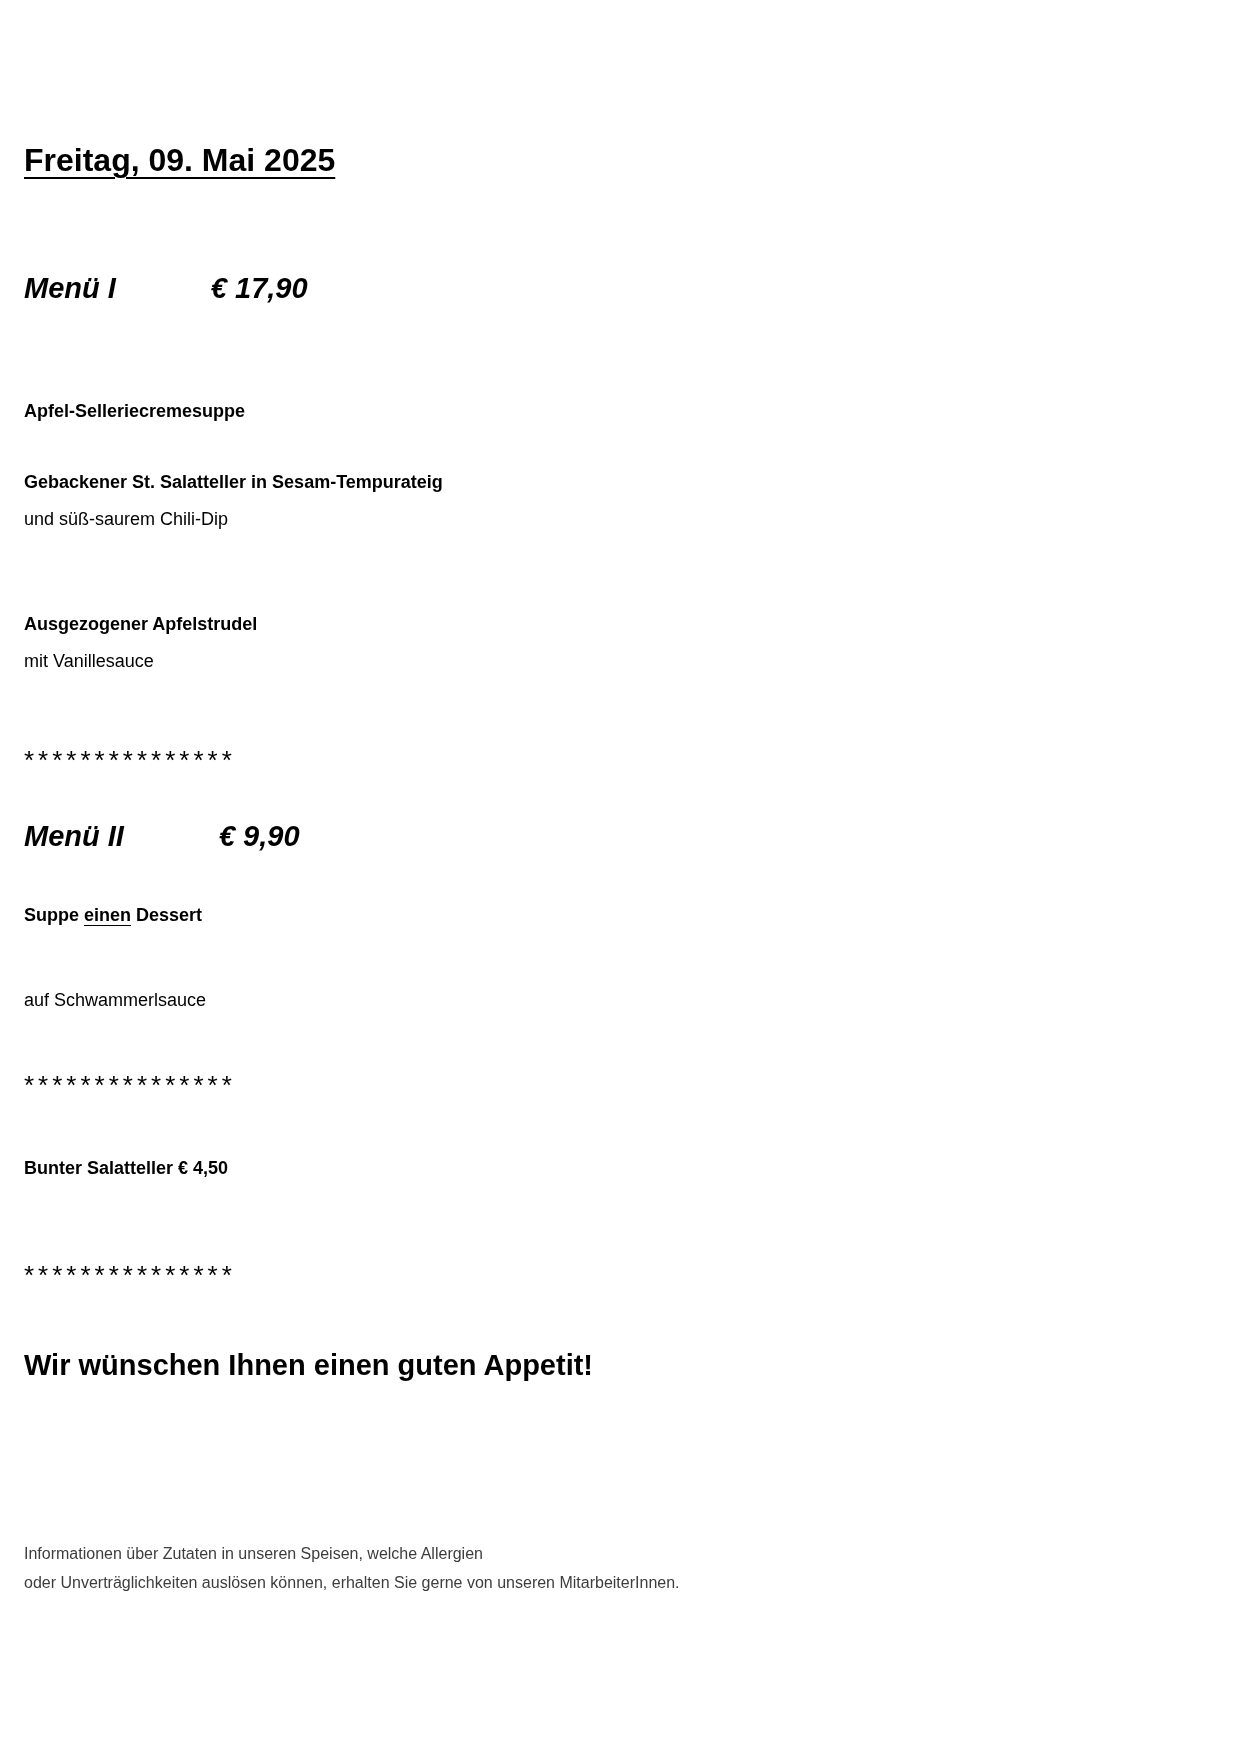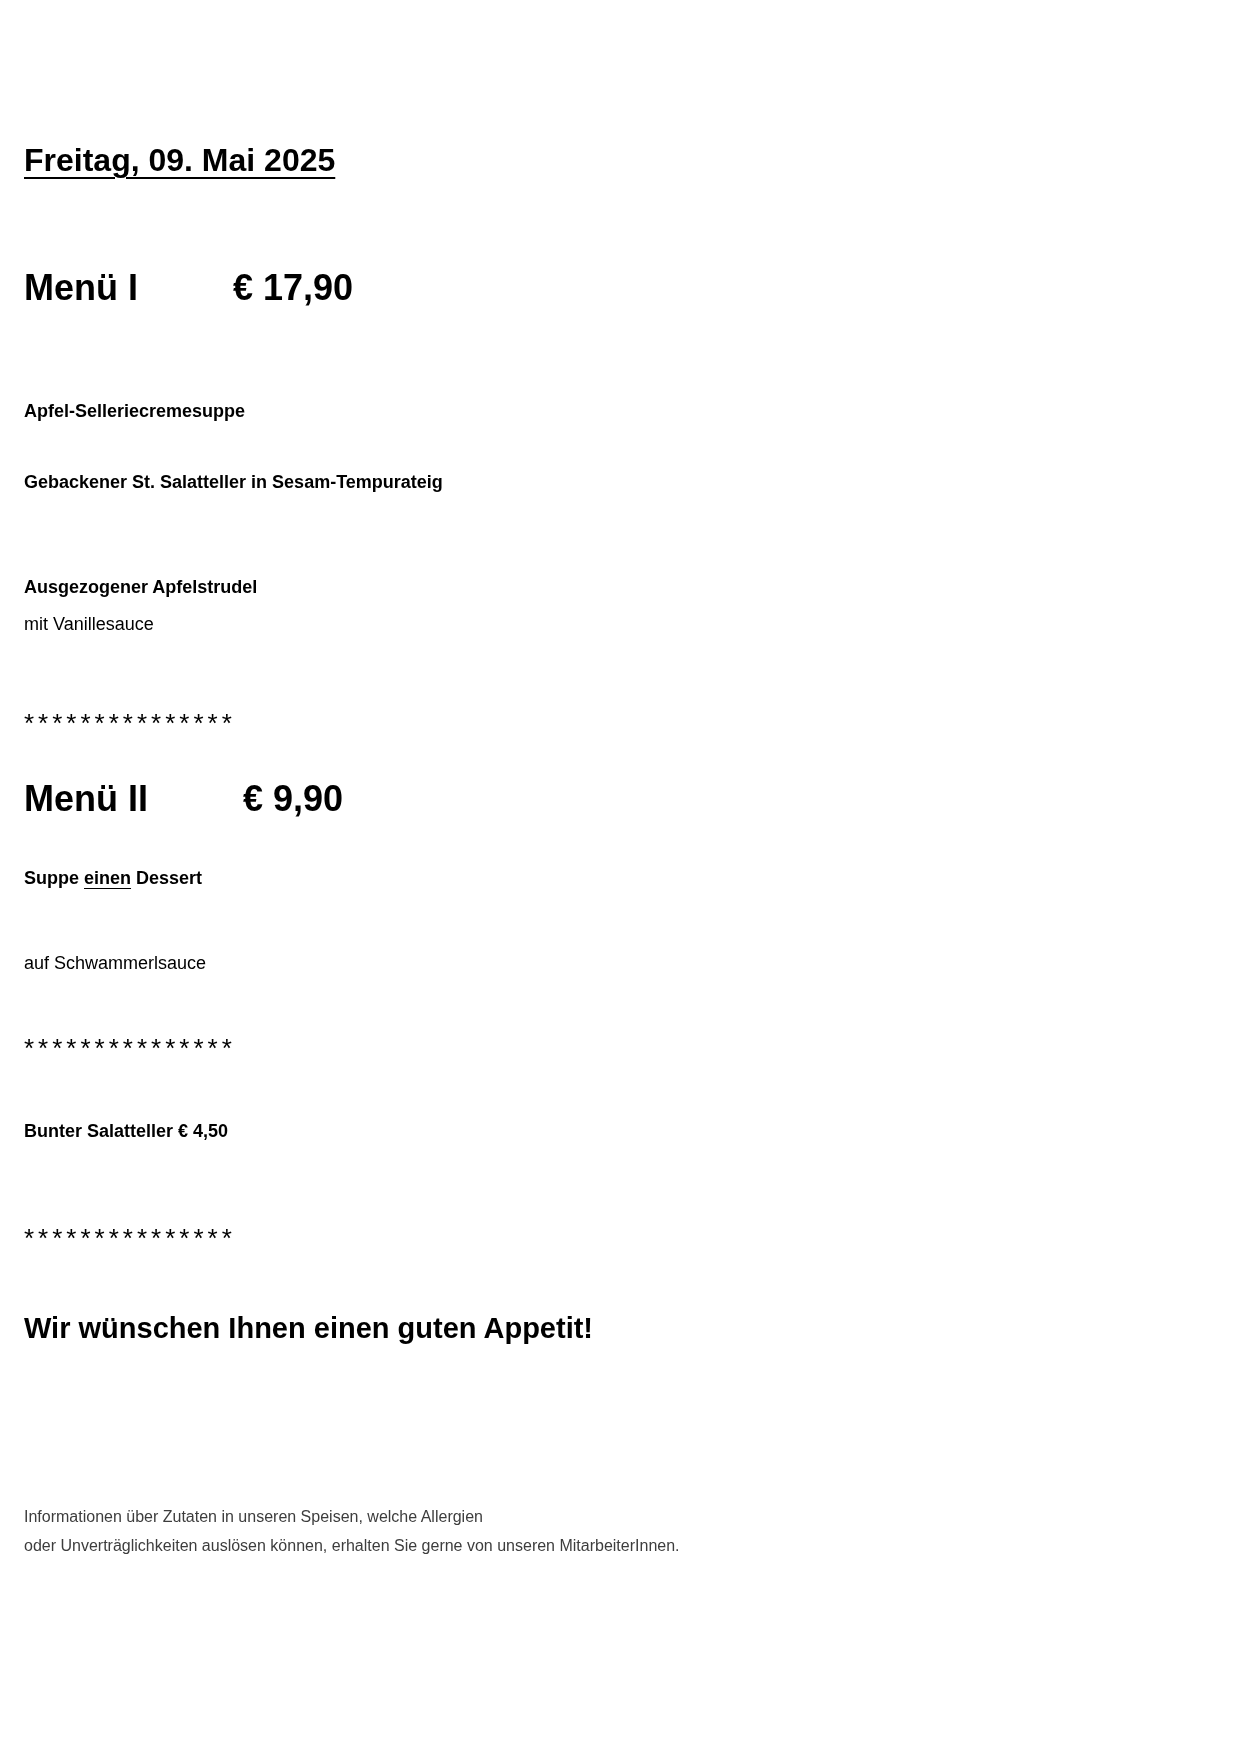--- a/index.html
+++ b/index.html
@@ -27,24 +27,25 @@
   .doc-title {
     font-size: 32px;
     font-weight: bold;
     line-height: 40px;
     text-decoration: underline;
     text-underline-offset: 6px;
     text-decoration-thickness: 2px;
   }
   .menu-row {
     margin-top: 88px;
-    font-size: 36px;
+    font-size: 29px;
     font-weight: bold;
     line-height: 40px;
     white-space: nowrap;
+    font-style: italic;
   }
   .menu-row.second { margin-top: 38px; }
   .tab-gap {
     display: inline-block;
     width: 95px;
   }
   .course {
     font-size: 18px;
     line-height: 37px;
   }
@@ -90,20 +91,21 @@
     <div class="doc-title">Freitag, 09. Mai 2025</div>
 
     <div class="menu-row">
       <span>Menü I</span><span class="tab-gap"></span><span>€ 17,90</span>
     </div>
 
     <div class="course course-apfel bold">Apfel-Selleriecremesuppe</div>
 
     <div class="course course-fisch">
       <div class="bold">Gebackener St. Salatteller in Sesam-Tempurateig</div>
+      <div>und süß-saurem Chili-Dip</div>
     </div>
 
     <div class="course course-strudel">
       <div class="bold">Ausgezogener Apfelstrudel</div>
       <div>mit Vanillesauce</div>
     </div>
 
     <div class="stars stars-1">***************</div>
 
     <div class="menu-row second">

